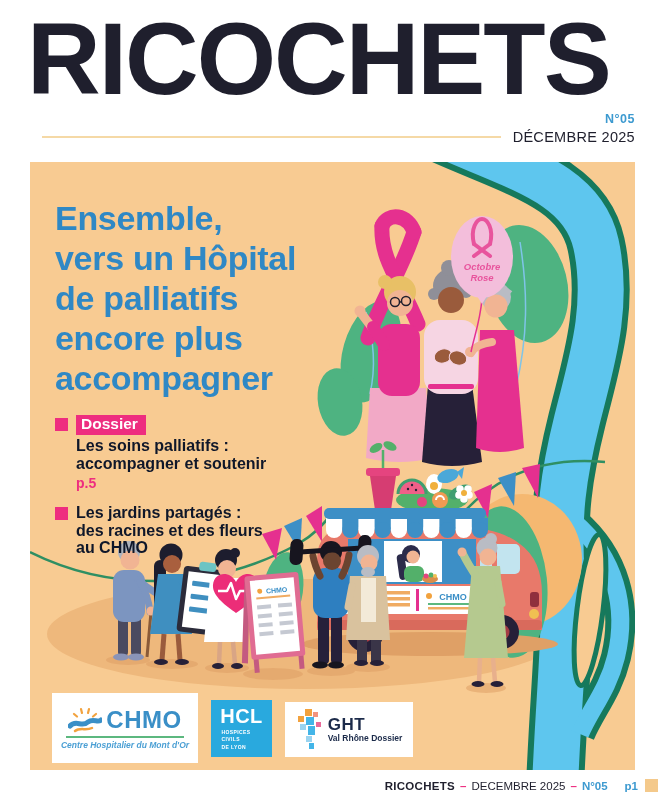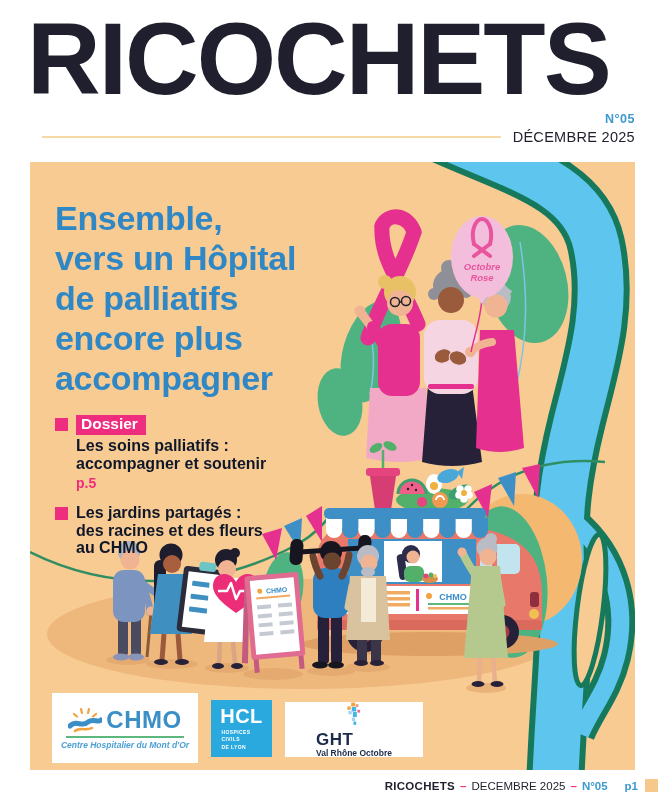--- a/index.html
+++ b/index.html
@@ -32,21 +32,21 @@
   
   .logo-card { position:absolute; display:flex; flex-direction:column; align-items:center; justify-content:center; }
   .card-chmo { left:22px; top:531px; width:146px; height:70px; background:#ffffff; }
   .chmo-row { display:flex; align-items:center; gap:4px; }
   .chmo-name { font-size:24px; font-weight:700; color:#3a8fc7; letter-spacing:0.5px; }
   .chmo-rule { width:118px; height:2px; background:#5cb87f; margin:2px 0 2px 0; }
   .chmo-tag { font-size:8.5px; font-style:italic; font-weight:700; color:#4a9fd4; white-space:nowrap; }
   .card-hcl { left:181px; top:538px; width:61px; height:57px; background:#29a9de; color:#ffffff; }
   .hcl-name { font-size:20px; font-weight:700; letter-spacing:0.5px; line-height:1; }
   .hcl-tag { font-size:5px; font-weight:700; letter-spacing:0.4px; line-height:1.5; margin-top:3px; text-align:left; width:40px; }
-  .card-ght { left:255px; top:540px; width:138px; height:55px; background:#ffffff; flex-direction:column; gap:4px; }
+  .card-ght { left:255px; top:540px; width:128px; height:55px; background:#ffffff; flex-direction:row; gap:4px; }
   .ght-text { line-height:1; }
   .ght-name { font-size:17px; font-weight:700; color:#1c2b4a; letter-spacing:0.5px; }
   .ght-tag { font-size:8.5px; font-weight:700; color:#1c2b4a; margin-top:1px; white-space:nowrap; }
 
   
   .footer { position:absolute; left:30px; top:779px; width:628px; display:flex; justify-content:flex-end; align-items:center; font-size:11.5px; color:#1f1f2d; }
   .foot-journal { font-weight:700; letter-spacing:0.3px; }
   .foot-sep { color:#ee2d7f; font-weight:700; margin:0 5px; }
   .foot-date { font-weight:500; }
   .foot-issue { color:#3d9ad0; font-weight:700; }
@@ -443,21 +443,21 @@
         <rect x="2" y="8" width="6" height="6" fill="#f2a23e"></rect>
         <rect x="10" y="9" width="8" height="8" fill="#43b5e8"></rect>
         <rect x="4" y="16" width="6" height="6" fill="#9bd4f0"></rect>
         <rect x="12" y="18" width="7" height="9" fill="#43b5e8"></rect>
         <rect x="20" y="14" width="5" height="5" fill="#e96a9a"></rect>
         <rect x="10" y="28" width="6" height="6" fill="#9bd4f0"></rect>
         <rect x="13" y="35" width="5" height="6" fill="#43b5e8"></rect>
       </svg>
       <div class="ght-text">
         <div class="ght-name">GHT</div>
-        <div class="ght-tag">Val Rhône Octobre</div>
+        <div class="ght-tag">Val Rhône Dossier</div>
       </div>
     </div>
 
   </div>
 
   <div class="footer">
     <span class="foot-journal">RICOCHETS</span>
     <span class="foot-sep">–</span>
     <span class="foot-date">DECEMBRE 2025</span>
     <span class="foot-sep">–</span>

